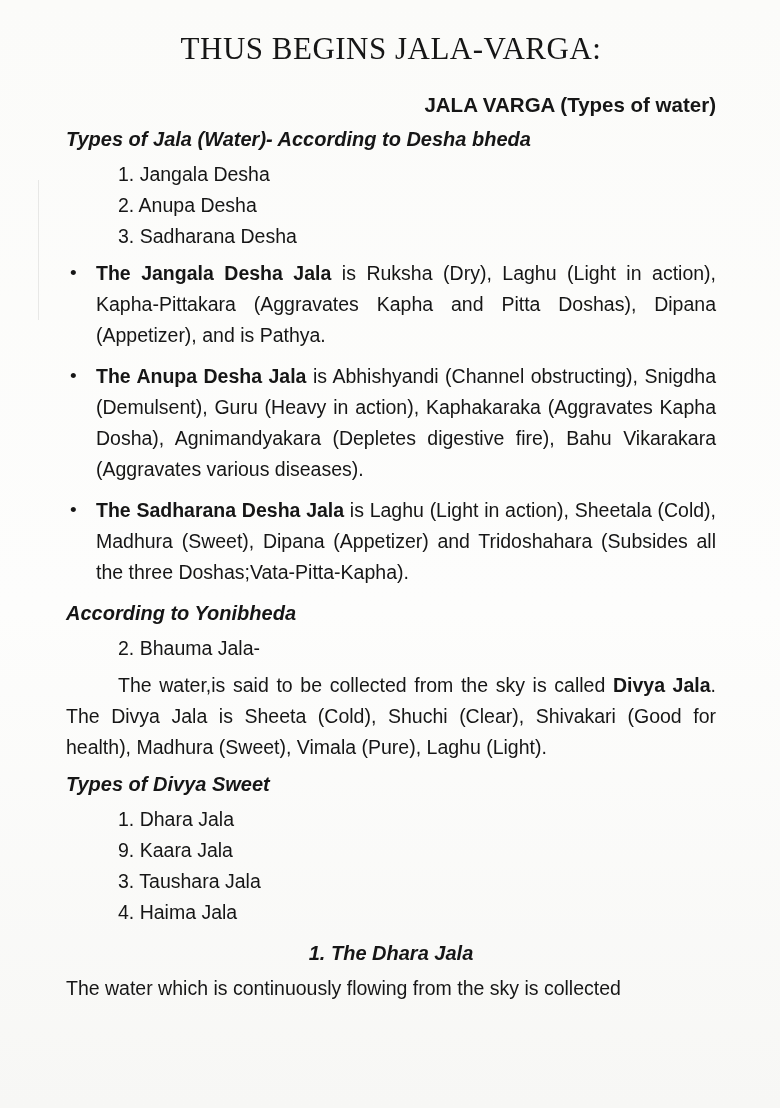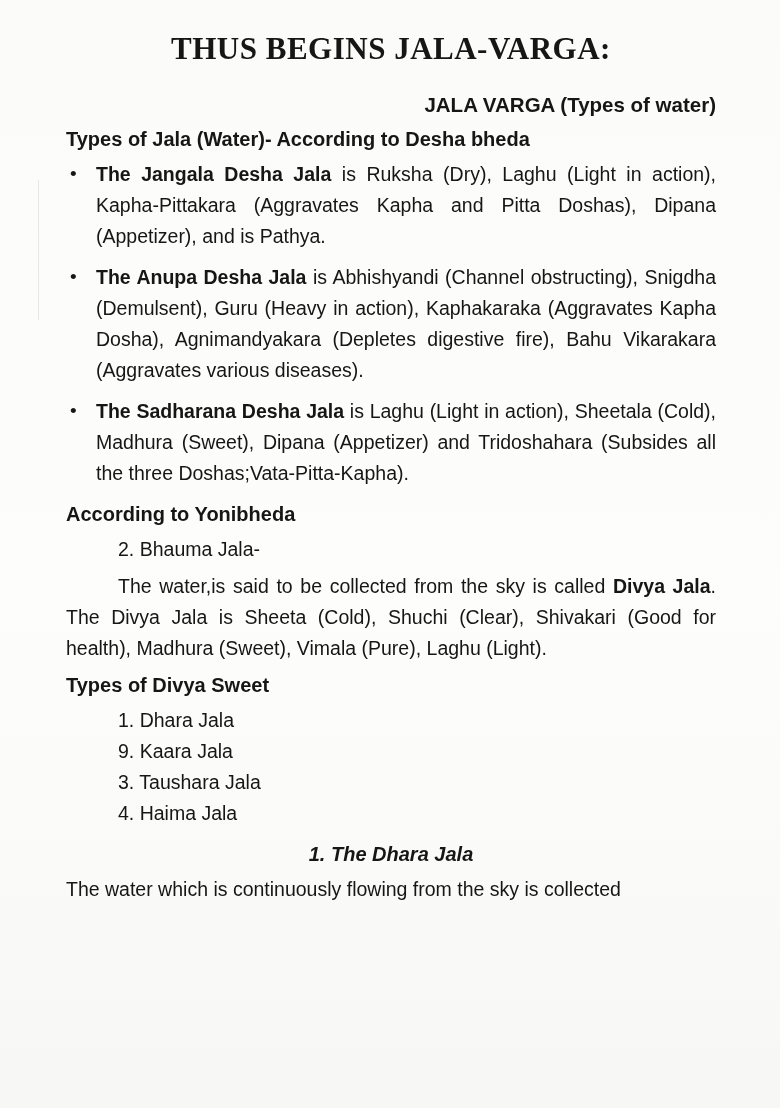--- a/index.html
+++ b/index.html
@@ -23,21 +23,21 @@
   }
   
   .crease {
     position: absolute;
     left: 38px; top: 180px;
     width: 1px; height: 140px;
     background: rgba(0,0,0,0.08);
   }
   h1.main-title {
     font-family: "Liberation Serif", serif;
-    font-weight: bold;
+    font-weight: normal;
     font-size: 31px;
     letter-spacing: 0.5px;
     text-align: center;
     margin: 4px 0 22px 0;
     line-height: 1.2;
   }
   h2.subtitle {
     font-size: 20.5px;
     text-align: right;
     margin: 0 0 4px 0;
@@ -47,20 +47,21 @@
     margin: 0 0 6px 0;
     text-align: justify;
   }
   p.indent-first {
     text-indent: 52px;
   }
   h3.sec-heading {
     font-size: 20px;
     font-weight: bold;
     margin: 4px 0 4px 0;
+    font-style: italic;
   }
   ul.num-list {
     list-style: none;
     margin: 2px 0 6px 0;
     padding: 0 0 0 52px;
   }
   ul.num-list li {
     margin: 0;
     padding: 0;
   }
@@ -91,20 +92,25 @@
 <div class="page">
   <div class="crease"></div>
 
   <h1 class="main-title">THUS BEGINS JALA-VARGA:</h1>
 
   <h2 class="subtitle">JALA VARGA (Types of water)</h2>
 
 
   <h3 class="sec-heading">Types of Jala (Water)- According to Desha bheda</h3>
 
+  <ul class="num-list">
+    <li>1. Jangala Desha</li>
+    <li>2. Anupa Desha</li>
+    <li>3. Sadharana Desha</li>
+  </ul>
 
   <div class="bullet-item">
     <span class="dot">•</span><strong>The Jangala Desha Jala</strong><span> is Ruksha (Dry), Laghu (Light in action), Kapha-Pittakara (Aggravates Kapha and Pitta Doshas), Dipana (Appetizer), and is Pathya.</span>
   </div>
 
   <div class="bullet-item">
     <span class="dot">•</span><strong>The Anupa Desha Jala</strong><span> is Abhishyandi (Channel obstructing), Snigdha (Demulsent), Guru (Heavy in action), Kaphakaraka (Aggravates Kapha Dosha), Agnimandyakara (Depletes digestive fire), Bahu Vikarakara (Aggravates various diseases).</span>
   </div>
 
   <div class="bullet-item">

